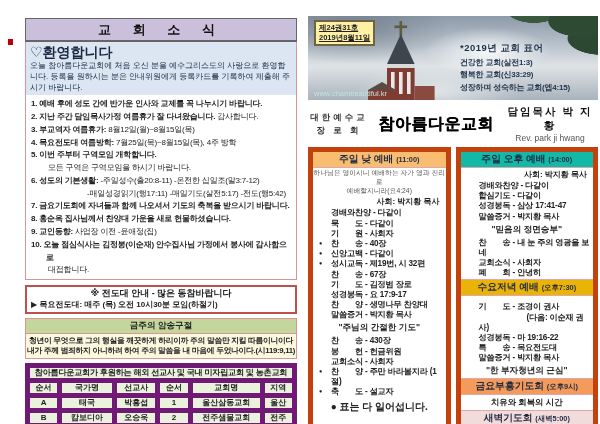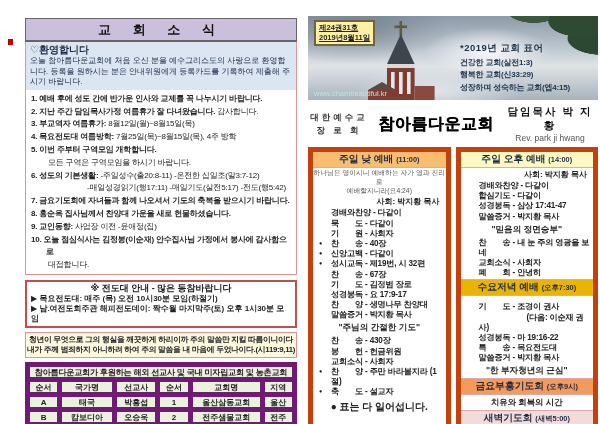--- a/index.html
+++ b/index.html
@@ -5,21 +5,21 @@
   html,body{margin:0;padding:0;width:600px;height:424px;overflow:hidden;background:#fff;
     font-family:"Liberation Sans","DejaVu Sans",sans-serif;color:#222;}
   .reddot{position:absolute;left:8px;top:39px;width:5px;height:6px;background:#c00000;}
 
   
   .left-page{position:absolute;left:25px;top:18px;width:272px;}
   .lp-box{border:1px solid #D99694;}
   .lp-title{background:#CBC0DB;border-bottom:1px solid #666;outline:1px solid #666;
     text-align:center;font-size:13px;font-weight:bold;letter-spacing:9px;padding:2px 0 1px;color:#111;}
   .welcome{background:#DCE6F2;font-size:8px;line-height:1.32;padding:2px 4px;color:#1a2a44;}
-  .welcome .wt{display:block;font-weight:bold;font-size:10px;}
+  .welcome .wt{display:block;font-weight:bold;font-size:14px;}
   .ann-list{padding:3px 3px 2px 5px;font-size:8px;line-height:1.6;letter-spacing:-0.2px;}
   .ann{padding-left:15px;text-indent:-15px;}
   .ann.cont{text-indent:0;}
   .ann .n{font-weight:bold;margin-right:2px;}
   .ann .b{font-weight:bold;}
   .jd-box{margin-top:5px;border:2px solid #C0504D;font-size:8px;line-height:1.25;padding:1px 4px 2px;}
   .jd-title{text-align:center;font-weight:bold;font-size:9px;}
   .jd-item{font-weight:bold;}
   .verse-box{margin-top:4px;border:1px solid #D99694;}
   .verse-title{background:#C3D69B;text-align:center;font-weight:bold;font-size:8.6px;
@@ -59,21 +59,21 @@
   .pastor{flex:1;text-align:center;}
   .pastor-kr{font-size:10.5px;font-weight:bold;letter-spacing:2px;color:#111;}
   .pastor-en{font-size:8.5px;color:#555;}
   .service-cols{display:flex;gap:5px;}
   .col{width:50%;border:5px solid #c2410c;}
   .hdr{text-align:center;font-weight:bold;font-size:9.8px;padding:1px 0;color:#1f2a44;
     border-bottom:1px solid #E0A9A9;border-top:1px solid #E0A9A9;}
   .col .hdr:first-child{border-top:none;}
   .hdr .time{font-size:7.4px;}
   .hdr-day{background:#F9BD72;}
-  .hdr-pm{background:#fef9c3;}
+  .hdr-pm{background:#14b8a6;}
   .hdr-wed{background:#eab308;}
   .hdr-fri{background:#F49A5B;}
   .hdr-dawn{background:#F2DBDB;}
   .motto{font-size:6.8px;color:#555;text-align:center;line-height:1.3;padding:1px 0 0;}
   .moderator{font-size:8px;font-weight:bold;text-align:right;padding:1px 6px 0 0;}
   .order{font-size:8.2px;font-weight:bold;line-height:1.24;letter-spacing:-0.2px;
     padding:1px 3px 1px 18px;color:#222;}
   .order-line{position:relative;}
   .order-line .bullet{position:absolute;left:-12px;top:1px;font-size:5.5px;}
   .wed-gap{margin-top:5px;}
@@ -109,25 +109,25 @@
         <div class="ann"><span class="n">9.</span><span class="b">교인동향:</span><span class="r"> 사업장 이전 -윤애정(집)</span></div>
         <div class="ann"><span class="n">10.</span><span class="b">오늘 점심식사는 김정봉(이순재) 안수집사님 가정에서 봉사에 감사함으로</span><span class="r"></span></div>
         <div class="ann cont"><span class="n"></span><span class="b"></span><span class="r">대접합니다.</span></div>
       </div>
   </div>
 
   <div class="jd-box">
     <div class="jd-title">※ 전도대 안내 - 많은 동참바랍니다</div>
     <div>
         <div class="jd-item">▶ 목요전도대: 매주 (목) 오전 10시30분 모임(하절기)</div>
-        <div class="jd-item">▶ 남.여전도회주관 해피전도데이: 짝수월 마지막주(토) 오후 1시30분 모임</div>
       </div>
   </div>
 
   <div class="verse-box">
+    <div class="verse-title">금주의 암송구절</div>
     <div class="verse-body">
         <div class="verse-line">청년이 무엇으로 그의 행실을 깨끗하게 하리이까 주의 말씀만 지킬 따름이니이다</div>
         <div class="verse-line">내가 주께 범죄하지 아니하려 하여 주의 말씀을 내 마음에 두었나이다.(시119:9,11)</div>
       </div>
   </div>
 
   <table class="mt">
     <tbody>
     <tr>
           <td class="mt-title" colspan="6">참아름다운교회가 후원하는 해외 선교사 및 국내 미자립교회 및 농촌교회</td>

